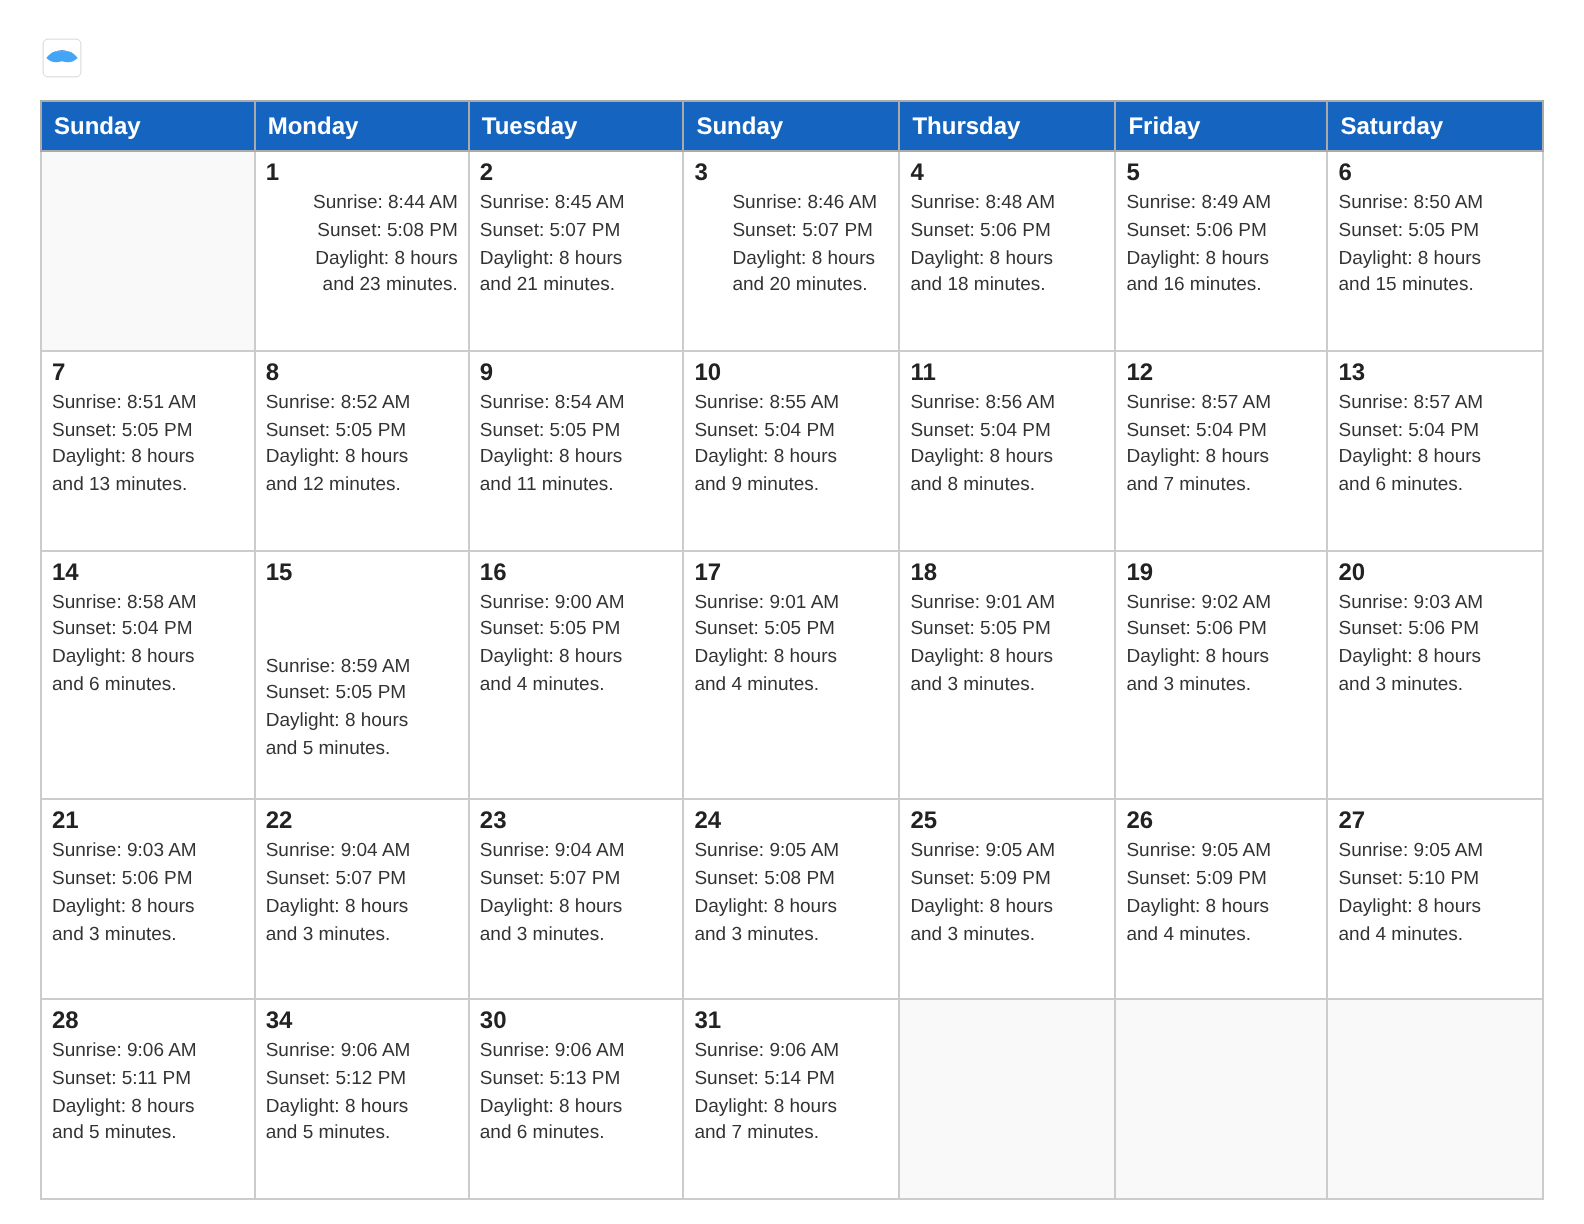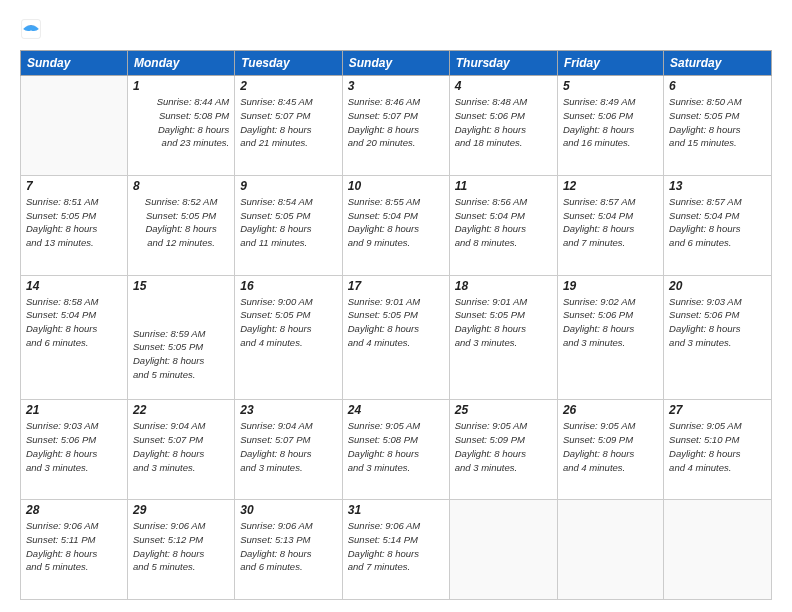--- a/index.html
+++ b/index.html
@@ -42,21 +42,20 @@
       line-height: 1.1;
     }
     .location {
       font-size: 15px;
       color: #444;
     }
     .calendar {
       width: 100%;
       border-collapse: collapse;
       flex: 1;
-      font-style: italic;
     }
     .calendar th {
       background: #1565c0;
       color: #fff;
       font-size: 12px;
       font-weight: bold;
       padding: 5px 6px;
       text-align: left;
       border: 1px solid #aaa;
     }
@@ -129,21 +128,21 @@
           </td>
           <td>
             <span class="day-num">2</span>
             <div class="day-info" style="white-space: pre-line;">Sunrise: 8:45 AM
 Sunset: 5:07 PM
 Daylight: 8 hours
 and 21 minutes.</div>
           </td>
           <td>
             <span class="day-num">3</span>
-            <div class="day-info" style="white-space: pre-line;">Sunrise: 8:46 AM
+            <div class="day-info" style="white-space: pre-line; margin-left: 19px;">Sunrise: 8:46 AM
 Sunset: 5:07 PM
 Daylight: 8 hours
 and 20 minutes.</div>
           </td>
           <td>
             <span class="day-num">4</span>
             <div class="day-info" style="white-space: pre-line;">Sunrise: 8:48 AM
 Sunset: 5:06 PM
 Daylight: 8 hours
 and 18 minutes.</div>
@@ -166,21 +165,21 @@
         <tr>
           <td>
             <span class="day-num">7</span>
             <div class="day-info" style="white-space: pre-line;">Sunrise: 8:51 AM
 Sunset: 5:05 PM
 Daylight: 8 hours
 and 13 minutes.</div>
           </td>
           <td>
             <span class="day-num">8</span>
-            <div class="day-info" style="white-space: pre-line; text-align: center;">Sunrise: 8:52 AM
+            <div class="day-info" style="white-space: pre-line;">Sunrise: 8:52 AM
 Sunset: 5:05 PM
 Daylight: 8 hours
 and 12 minutes.</div>
           </td>
           <td>
             <span class="day-num">9</span>
             <div class="day-info" style="white-space: pre-line;">Sunrise: 8:54 AM
 Sunset: 5:05 PM
 Daylight: 8 hours
 and 11 minutes.</div>
@@ -318,21 +317,21 @@
         </tr>
         <tr>
           <td>
             <span class="day-num">28</span>
             <div class="day-info" style="white-space: pre-line;">Sunrise: 9:06 AM
 Sunset: 5:11 PM
 Daylight: 8 hours
 and 5 minutes.</div>
           </td>
           <td>
-            <span class="day-num">29</span>
+            <span class="day-num">34</span>
             <div class="day-info" style="white-space: pre-line;">Sunrise: 9:06 AM
 Sunset: 5:12 PM
 Daylight: 8 hours
 and 5 minutes.</div>
           </td>
           <td>
             <span class="day-num">30</span>
             <div class="day-info" style="white-space: pre-line;">Sunrise: 9:06 AM
 Sunset: 5:13 PM
 Daylight: 8 hours

